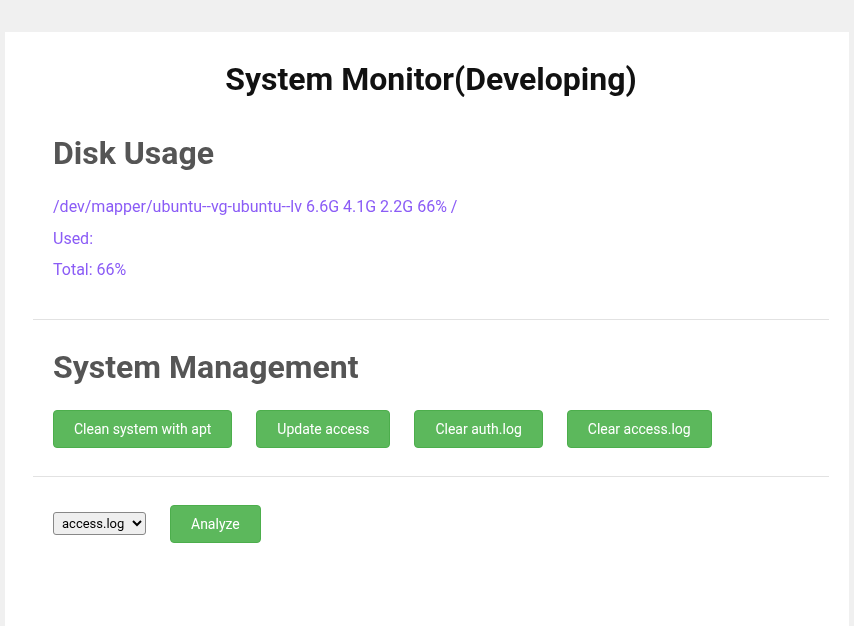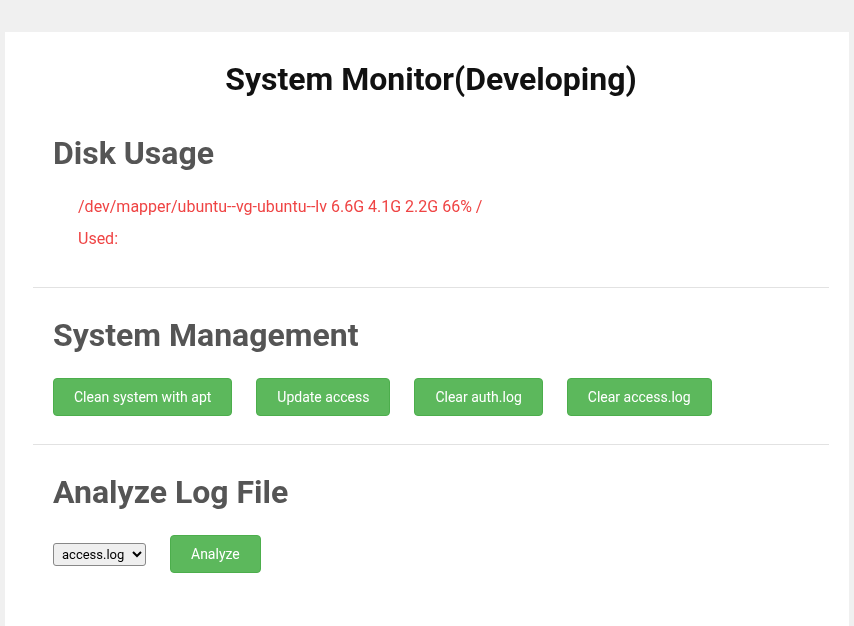--- a/index.html
+++ b/index.html
@@ -34,25 +34,24 @@
       border-top: 1px solid #e2e2e2;
       margin: 0 0 28px 0;
     }
     h2 {
       font-size: 32px;
       font-weight: 700;
       color: #555;
       margin-bottom: 24px;
     }
     .text-line {
-      color: #ef4444;
+      color: #8b5cf6;
       font-size: 16px;
       line-height: 1.35;
       margin-bottom: 10px;
-      margin-left: 25px;
     }
     .btn {
       display: inline-block;
       background: #5cb85c;
       color: #fff;
       border: 1px solid #4cae4c;
       border-radius: 4px;
       padding: 10px 20px;
       font-size: 14px;
       font-family: inherit;
@@ -74,38 +73,38 @@
 </head>
 <body>
 
 <div class="card">
   <h1>System Monitor(Developing)</h1>
 
   <div class="section">
     <h2>Disk Usage</h2>
     <p class="text-line">/dev/mapper/ubuntu--vg-ubuntu--lv 6.6G 4.1G 2.2G 66% /</p>
     <p class="text-line">Used:</p>
+    <p class="text-line">Total: 66%</p>
   </div>
 
   <hr class="divider">
 
   <div class="section">
     <h2>System Management</h2>
     <div class="row">
       <button class="btn">Clean system with apt</button>
       <button class="btn">Update access</button>
       <button class="btn">Clear auth.log</button>
       <button class="btn">Clear access.log</button>
     </div>
   </div>
 
   <hr class="divider">
 
   <div class="section">
-    <h2>Analyze Log File</h2>
     <div class="row">
       <select>
         <option>access.log</option>
       </select>
       <button class="btn">Analyze</button>
     </div>
   </div>
 </div>
 
 </body></html>

